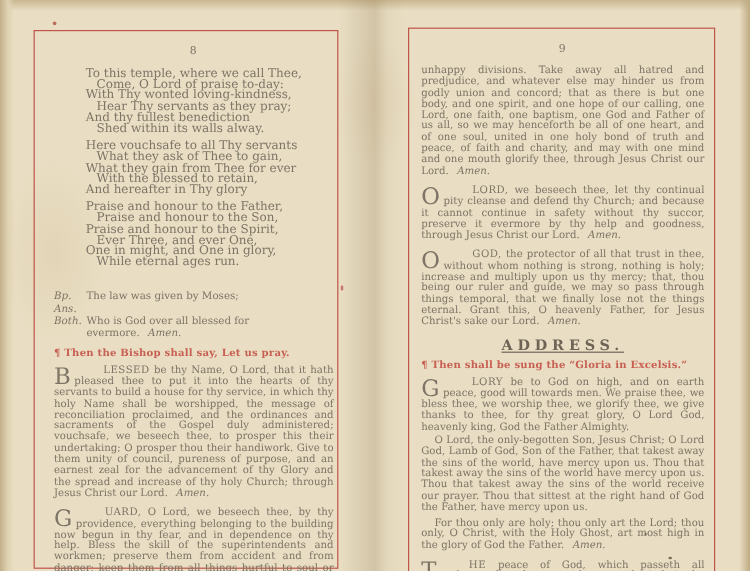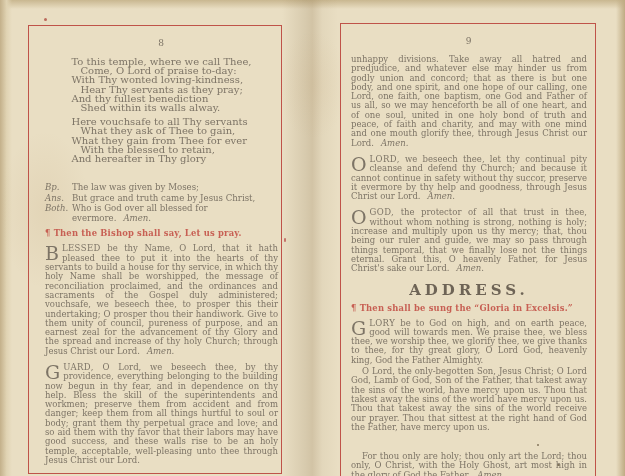--- a/index.html
+++ b/index.html
@@ -42,25 +42,25 @@
   .hline.ind { padding-left:9px; }
 
   .versicles { font-size:8.6px; line-height:10.3px; margin-bottom:5px; }
   .vrow { display:flex; }
   .vsp { font-style:italic; flex:0 0 27px; }
 
   .rubric { color:#c75f53; font-size:8.4px; font-weight:bold; text-align:left; margin:4px 0 6px 0; letter-spacing:0.2px; }
 
   .prayer { font-size:8.5px; line-height:9.3px; text-align:justify; margin-bottom:7px; display:flow-root; }
   .dcap { float:left; font-size:19px; line-height:17px; padding-right:3px; padding-top:1px; }
-  .fw { letter-spacing:0.4px; }
+  .fw { letter-spacing:0.4px;margin-left:24px; }
   .amen { font-style:italic; margin-left:7px; }
   .indented { text-indent:11px; }
 
-  .heading { text-align:center; font-size:15px; letter-spacing:4px; color:#6e6456; margin:2px 0 2px 0; font-weight:bold; }
+  .heading { text-align:center; font-size:12px; letter-spacing:4px; color:#6e6456; margin:2px 0 2px 0; font-weight:bold;text-decoration:underline; }
 </style>
 </head>
 <body>
 
 <div class="scan">
   <div class="edge-top"></div>
   <div class="edge-left"></div>
   <div class="edge-right"></div>
   <div class="gutter"></div>
   <div class="stain1"></div>
@@ -85,30 +85,37 @@
         <div class="hline">And thy fullest benediction</div>
         <div class="hline ind">Shed within its walls alway.</div>
       </div>
       <div class="stanza">
         <div class="hline">Here vouchsafe to all Thy servants</div>
         <div class="hline ind">What they ask of Thee to gain,</div>
         <div class="hline">What they gain from Thee for ever</div>
         <div class="hline ind">With the blessed to retain,</div>
         <div class="hline">And hereafter in Thy glory</div>
       </div>
+      <div class="stanza">
+        <div class="hline">Praise and honour to the Father,</div>
+        <div class="hline ind">Praise and honour to the Son,</div>
+        <div class="hline">Praise and honour to the Spirit,</div>
+        <div class="hline ind">Ever Three, and ever One,</div>
+        <div class="hline">One in might, and One in glory,</div>
+        <div class="hline ind">While eternal ages run.</div>
+      </div>
     </div>
 
     <div class="versicles">
       <div class="vrow">
         <span class="vsp">Bp.</span>
         <span class="vtx">The law was given by Moses;</span>
       </div>
       <div class="vrow">
         <span class="vsp">Ans.</span>
-        <span class="vtx">But grace and truth came by Jesus Christ,</span>
       </div>
       <div class="vrow">
         <span class="vsp">Both.</span>
         <span class="vtx"><span>Who is God over all blessed for evermore.</span><span class="amen">Amen.</span></span>
       </div>
     </div>
 
     <div class="rubric">¶ Then the Bishop shall say, Let us pray.</div>
 
     <p class="prayer">
@@ -140,21 +147,21 @@
       <span>the protector of all that trust in thee, without whom nothing is strong, nothing is holy; increase and multiply upon us thy mercy; that, thou being our ruler and guide, we may so pass through things temporal, that we finally lose not the things eternal.  Grant this, O heavenly Father, for Jesus Christ's sake our Lord.</span><span class="amen">Amen.</span>
     </p>
 
     <div class="heading">ADDRESS.</div>
     <div class="rubric">¶ Then shall be sung the “Gloria in Excelsis.”</div>
 
     <p class="prayer" style="margin-bottom:2px;">
       <span class="dcap">G</span><span class="fw">LORY</span>
       <span>be to God on high, and on earth peace, good will towards men.  We praise thee, we bless thee, we worship thee, we glorify thee, we give thanks to thee, for thy great glory, O Lord God, heavenly king, God the Father Almighty.</span>
     </p>
-    <p class="prayer indented" style="margin-bottom:20px;">
+    <p class="prayer indented" style="margin-bottom:4px;">
       <span>O Lord, the only-begotten Son, Jesus Christ; O Lord God, Lamb of God, Son of the Father, that takest away the sins of the world, have mercy upon us.  Thou that takest away the sins of the world have mercy upon us.  Thou that takest away the sins of the world receive our prayer.  Thou that sittest at the right hand of God the Father, have mercy upon us.</span>
     </p>
     <p class="prayer indented">
       <span>For thou only are holy; thou only art the Lord; thou only, O Christ, with the Holy Ghost, art most high in the glory of God the Father.</span><span class="amen">Amen.</span>
     </p>
 
     <p class="prayer">
       <span class="dcap">T</span><span class="fw">HE</span>
       <span>peace of God, which passeth all understanding, keep your hearts and minds in the knowledge and love of God, and of his Son Jesus Christ our Lord.  And the blessing of God Almighty, the Father, the Son and the Holy Ghost, be amongst you and remain with you always.</span>
     </p>

